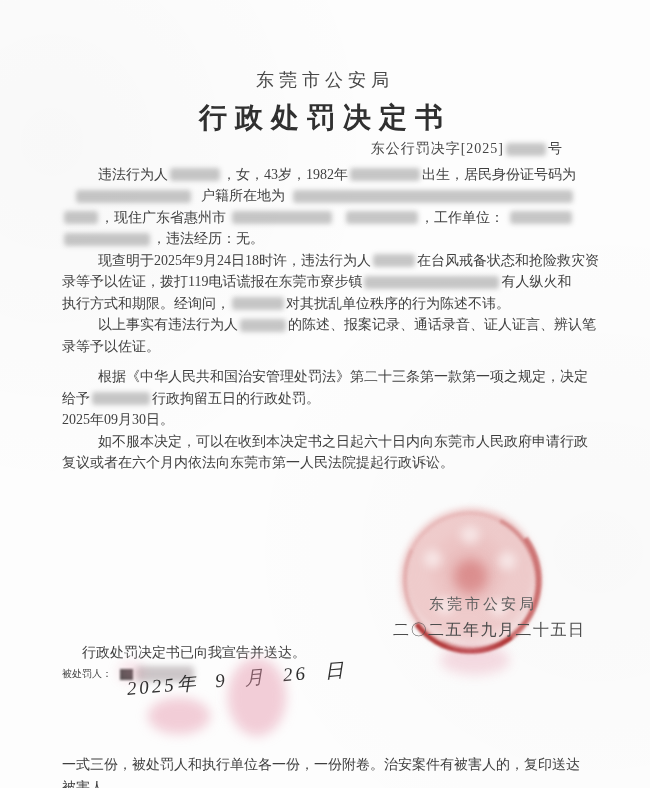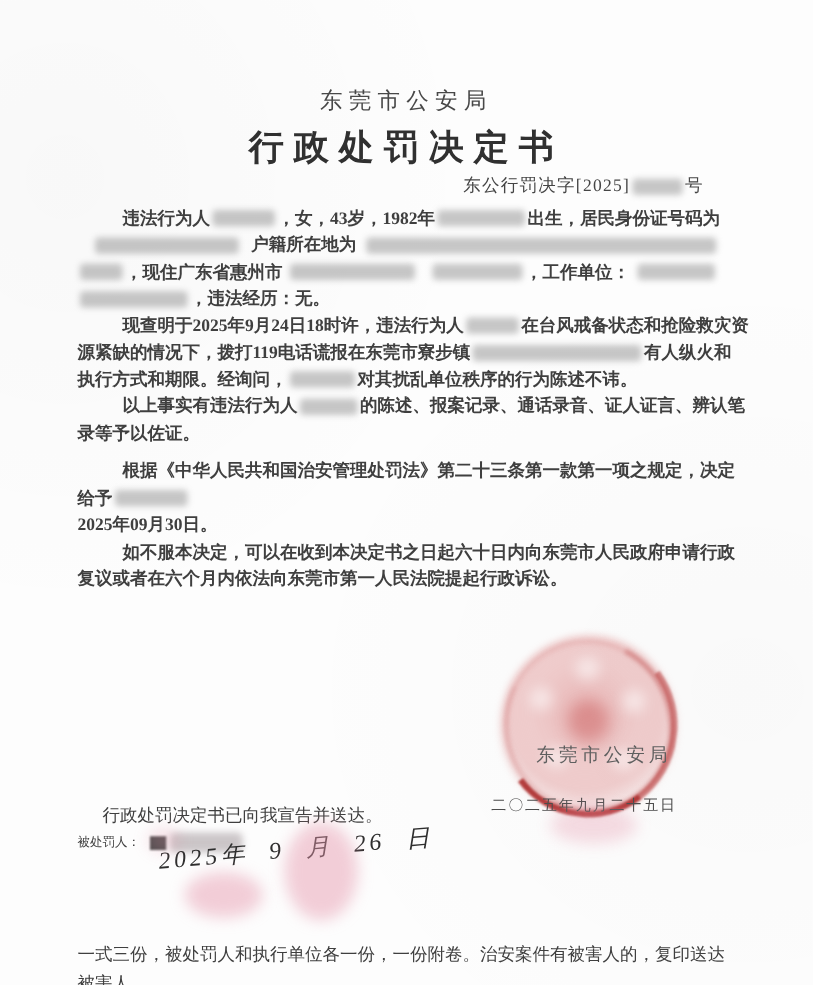--- a/index.html
+++ b/index.html
@@ -11,21 +11,21 @@
       #fdfdfd;
     font-family:"Liberation Serif","DejaVu Serif",serif;
     color:#3f3f3f;
   }
   .doc-header{position:absolute;top:68px;left:0;width:100%;text-align:center;}
   .bureau-title{font-size:18px;letter-spacing:5px;color:#484848;}
   .doc-title{font-size:28px;font-weight:bold;letter-spacing:8px;color:#303030;margin-top:7px;}
   .doc-no{position:absolute;top:140px;right:87px;font-size:14px;color:#454545;letter-spacing:1px;
     display:flex;align-items:center;white-space:nowrap;}
   .doc-body{position:absolute;top:164px;left:62px;width:532px;font-size:14px;color:#3f3f3f;}
-  .para{margin:0;font-weight:bold;}
+  .para{margin:0;}
   .line{height:21.5px;display:flex;align-items:center;white-space:nowrap;}
   .pad{display:inline-block;flex:none;}
   .gapseg{display:inline-block;flex:none;}
   .redact{display:inline-block;flex:none;height:13px;border-radius:3px;
     background:#8f8f8f;opacity:.5;filter:blur(2.5px);margin:0 2px;}
   
   .seal{position:absolute;left:400px;top:508px;width:142px;height:146px;pointer-events:none;}
   .seal-base{position:absolute;inset:0;border-radius:50%;
     background:radial-gradient(circle at 48% 42%,
       rgba(217,124,124,.55) 0%, rgba(224,147,147,.46) 38%,
@@ -35,21 +35,21 @@
   .seal-dot{position:absolute;border-radius:50%;background:rgba(255,255,255,.55);filter:blur(5px);}
   .seal-core{position:absolute;border-radius:50%;background:rgba(201,92,92,.45);filter:blur(6px);}
   .seal-ring{position:absolute;inset:3px;border-radius:50%;
     border:4px solid rgba(183,56,56,.45);
     border-top-color:rgba(183,56,56,.12);border-left-color:rgba(183,56,56,.22);
     transform:rotate(-18deg);filter:blur(1.6px);}
   .seal-arc{position:absolute;inset:0;border-radius:50%;border:5px solid transparent;
     border-bottom-color:rgba(168,33,33,.85);border-right-color:rgba(178,45,45,.5);
     transform:rotate(8deg);filter:blur(1px);}
   .seal-bureau{position:absolute;left:429px;top:595px;font-size:15px;letter-spacing:3px;color:#5f5f5f;}
-  .seal-date{position:absolute;left:393px;top:620px;font-size:12px;letter-spacing:1.5px;color:#4c4c4c;margin-top:16px;}
+  .seal-date{position:absolute;left:393px;top:620px;font-size:16px;letter-spacing:1.5px;color:#4c4c4c;}
   
   .service-line1{position:absolute;left:46px;top:644px;font-size:14px;display:flex;align-items:center;}
   .service-line2{position:absolute;left:62px;top:666px;font-size:10px;display:flex;align-items:center;}
   .sig-dark{display:inline-block;width:13px;height:11px;background:#4a4a4a;filter:blur(1px);margin-left:8px;}
   .sig-blur{display:inline-block;width:58px;height:16px;background:#9a8f93;opacity:.5;filter:blur(3px);margin-left:3px;border-radius:4px;}
   .handwritten{position:absolute;left:128px;top:676px;font-size:19px;color:#2e2e2e;
     font-style:italic;letter-spacing:3px;word-spacing:9px;
     transform:rotate(-5deg);transform-origin:left bottom;white-space:nowrap;}
   .fingerprint{position:absolute;border-radius:50%;background:rgba(228,146,168,.45);filter:blur(6px);pointer-events:none;}
   .fp-a{left:148px;top:698px;width:62px;height:36px;}
@@ -107,21 +107,21 @@
       </div>
     </div>
     <div class="para">
       <div class="line">
         <span class="pad" style="width: 36px;"></span>
         <span>现查明于2025年9月24日18时许，违法行为人</span>
         <span class="redact" style="width: 42px;"></span>
         <span>在台风戒备状态和抢险救灾资</span>
       </div>
       <div class="line">
-        <span>源紧缺的情况下，拨打119电话谎报在东莞市寮步镇</span>
+        <span>录等予以佐证，拨打119电话谎报在东莞市寮步镇</span>
         <span class="redact" style="width: 135px;"></span>
         <span>有人纵火和</span>
       </div>
       <div class="line">
         <span>执行方式和期限。经询问，</span>
         <span class="redact" style="width: 52px;"></span>
         <span>对其扰乱单位秩序的行为陈述不讳。</span>
       </div>
     </div>
     <div class="para">
@@ -136,20 +136,21 @@
       </div>
     </div>
     <div class="para" style="margin-top: 9px;">
       <div class="line">
         <span class="pad" style="width: 36px;"></span>
         <span>根据《中华人民共和国治安管理处罚法》第二十三条第一款第一项之规定，决定</span>
       </div>
       <div class="line">
         <span>给予</span>
         <span class="redact" style="width: 58px;"></span>
+        <span>行政拘留五日的行政处罚。</span>
       </div>
     </div>
     <div class="para">
       <div class="line">
         <span>2025年09月30日。</span>
       </div>
     </div>
     <div class="para">
       <div class="line">
         <span class="pad" style="width: 36px;"></span>

